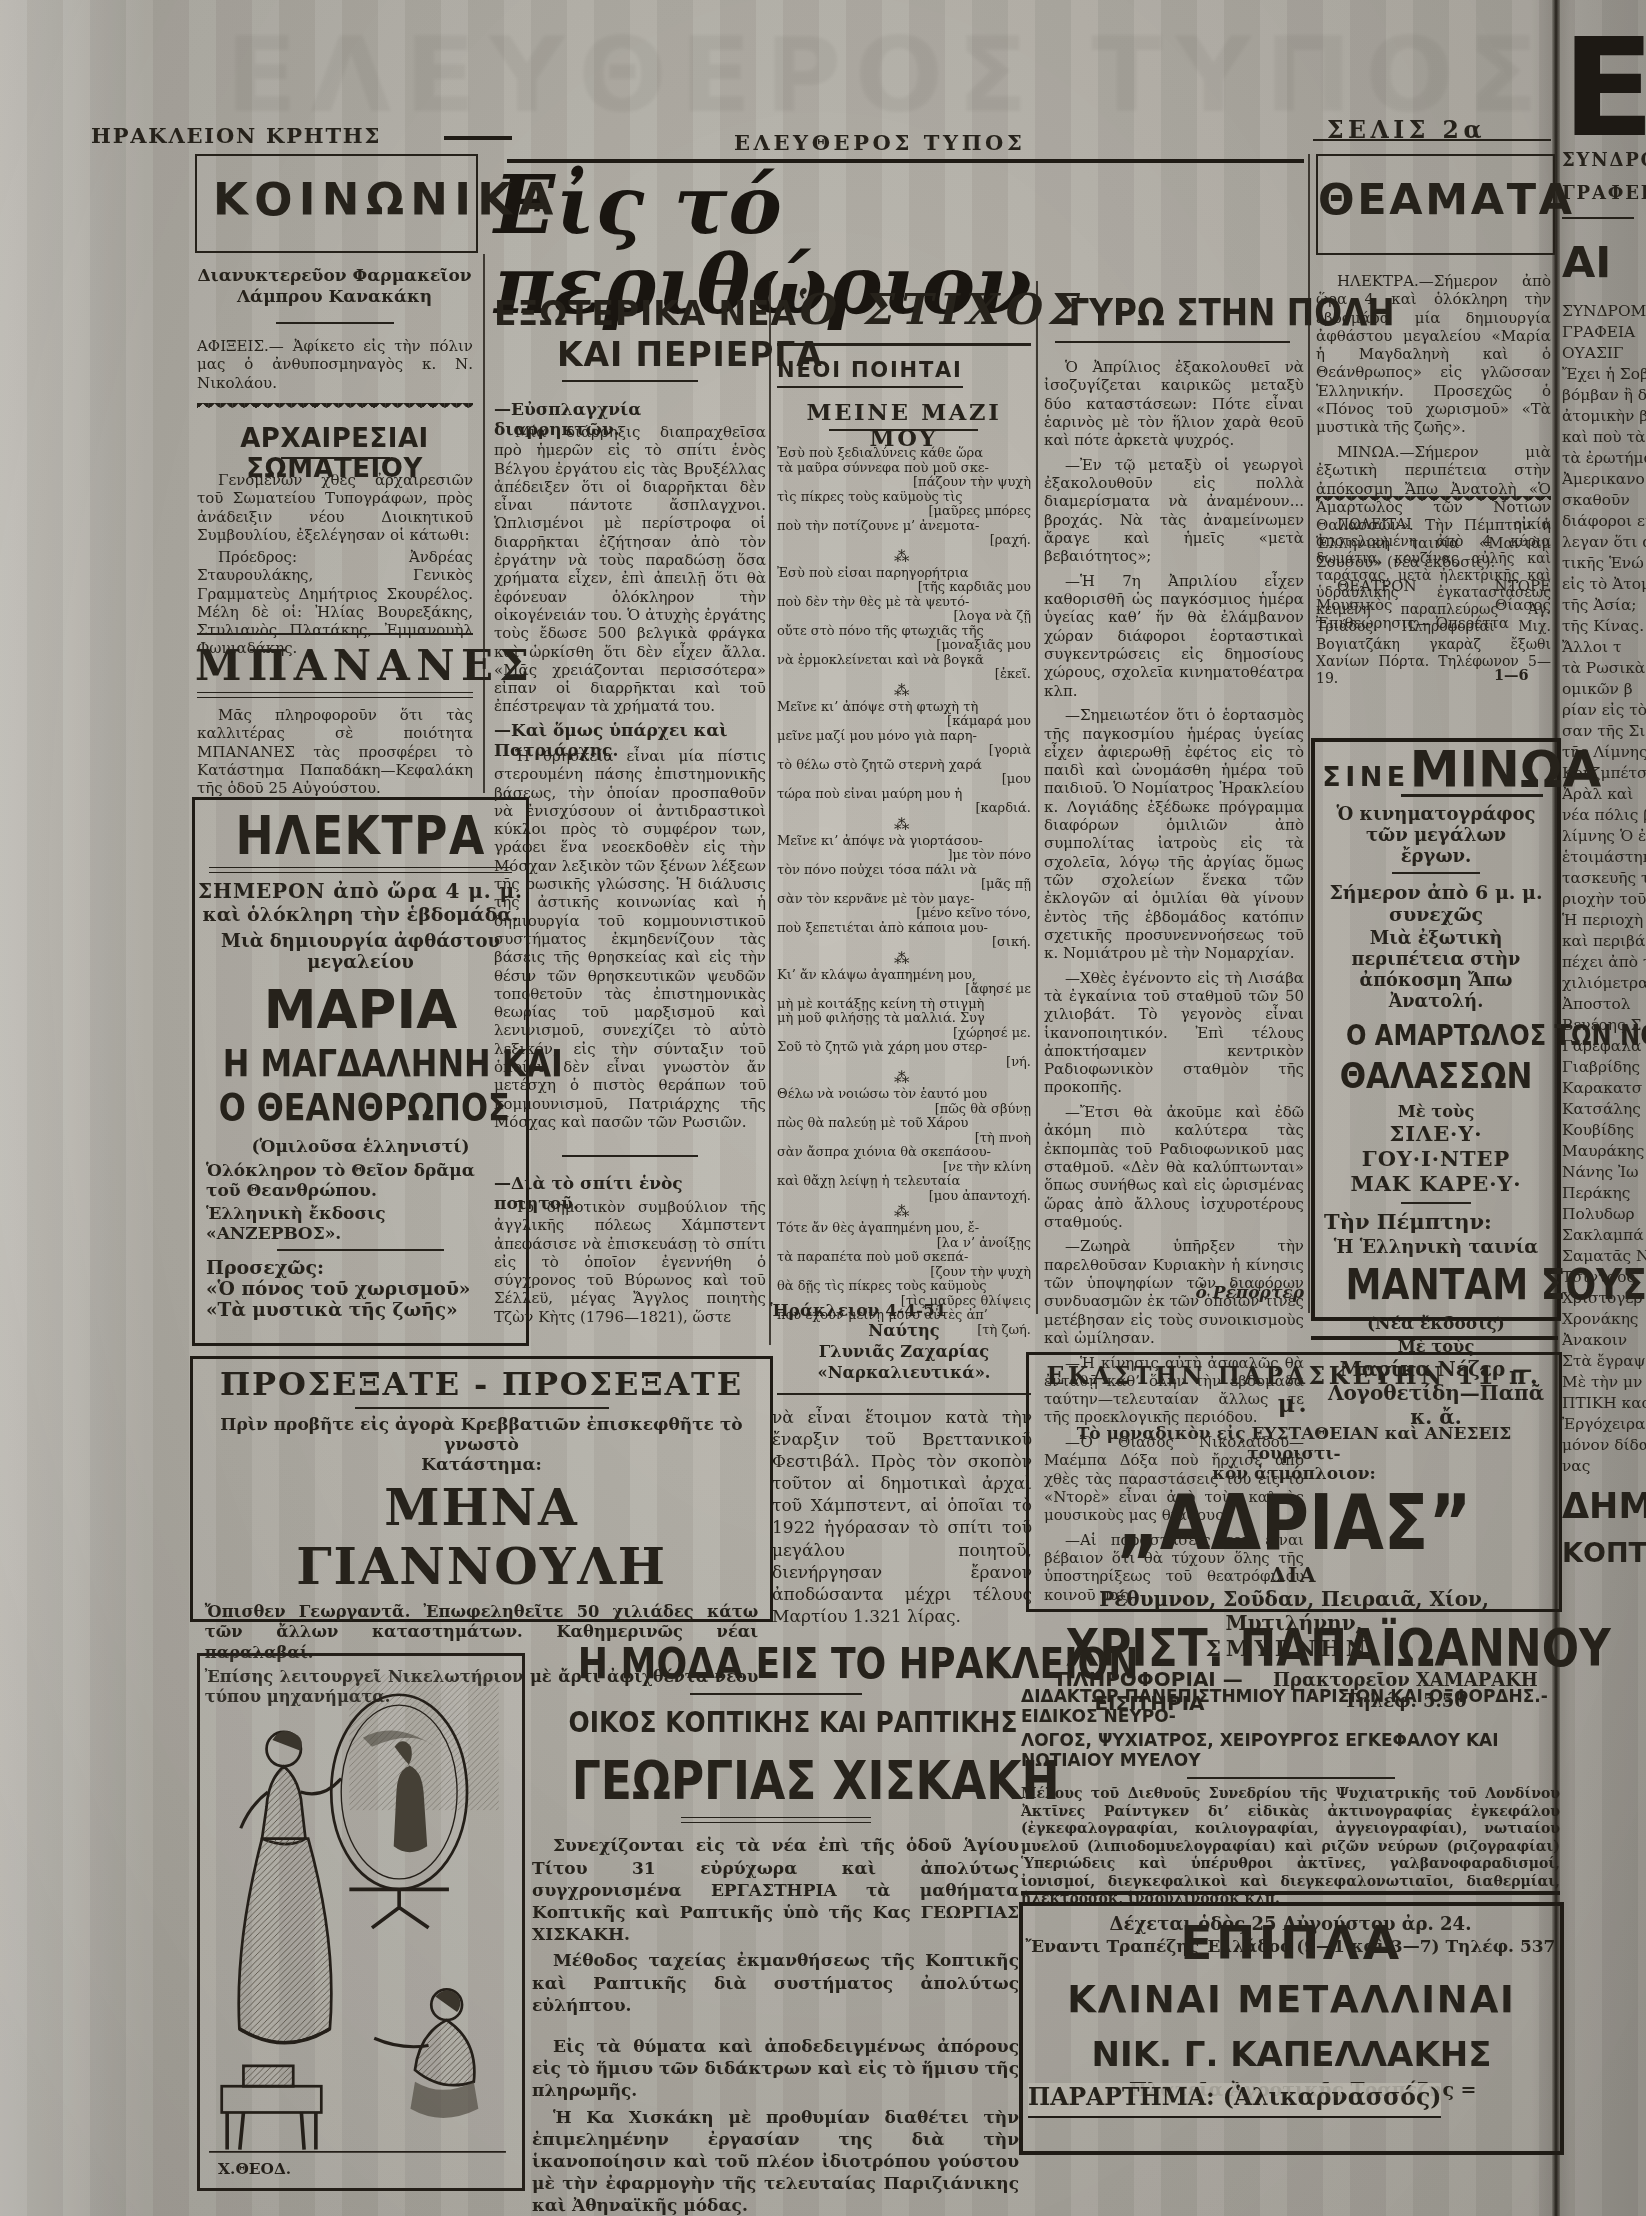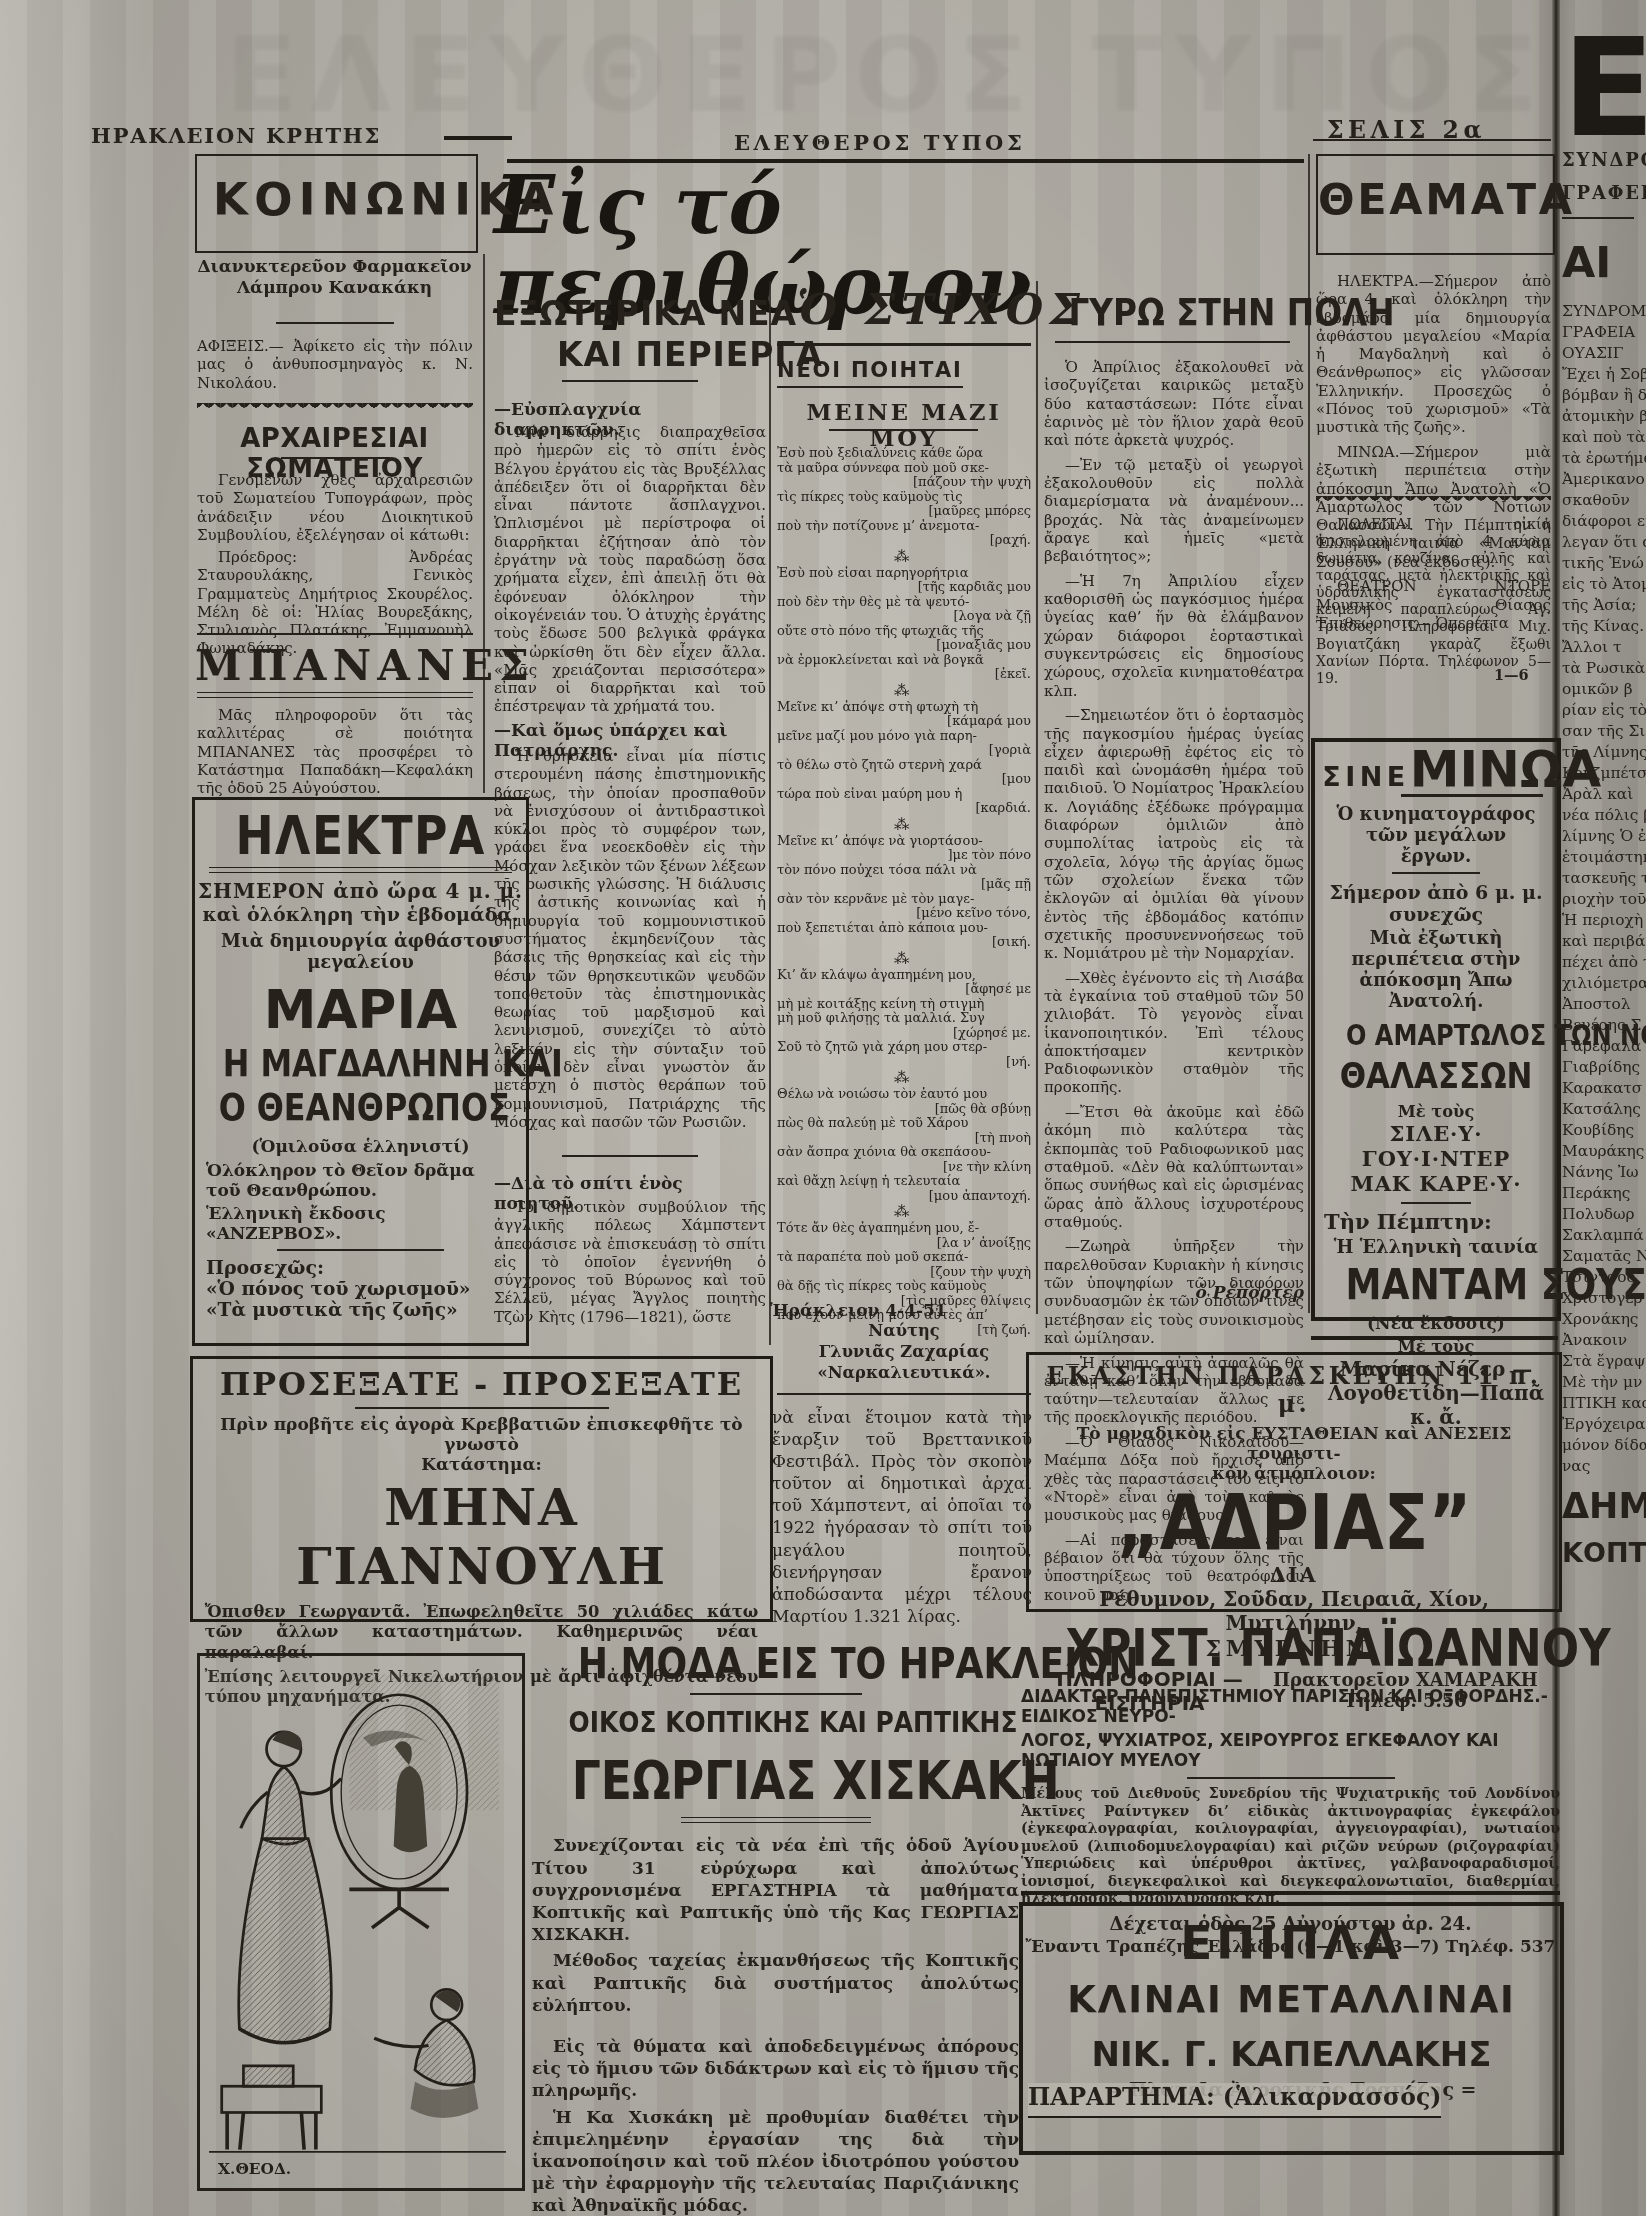--- a/index.html
+++ b/index.html
@@ -53,21 +53,21 @@
 
 <div class="vrule" style="left:483px;top:254px;height:539px;"></div>
 <div class="vrule" style="left:769px;top:281px;height:1064px;"></div>
 <div class="vrule" style="left:1036px;top:281px;height:1033px;"></div>
 <div class="vrule" style="left:1308px;top:154px;height:1159px;"></div>
 <div class="abs" style="left:1552px;top:0;width:8.2px;height:2216px;background:linear-gradient(90deg,rgba(20,16,10,.15),rgba(20,16,10,.85),rgba(20,16,10,.25));"></div>
 
 <div class="abs boxed ctr" style="left:195px;top:154px;width:279px;height:95px;">
   <div class="sans b" style="font-size:45px;letter-spacing:6.3px;margin-top:17px;padding-left:16px;">ΚΟΙΝΩΝΙΚΑ</div>
 </div>
-<div class="abs ctr serif b" style="left:195px;top:256px;width:279px;font-size:17px;line-height:1.25;">
+<div class="abs ctr serif b" style="left:195px;top:265px;width:279px;font-size:17px;line-height:1.25;">
   <div>Διανυκτερεῦον Φαρμακεῖον</div>
   <div>Λάμπρου Κανακάκη</div>
 </div>
 <div class="abs rule" style="left:276px;top:322px;width:118px;"></div>
 <div class="abs body-text" style="left:197px;top:337px;width:276px;">ΑΦΙΞΕΙΣ.— Ἀφίκετο εἰς τὴν πόλιν μας ὁ ἀνθυποσμηναγὸς κ. Ν. Νικολάου.</div>
 <div class="abs zigzag" style="left:197px;top:403px;width:276px;"></div>
 <div class="abs ctr sans b" style="left:195px;top:423px;width:279px;font-size:26px;letter-spacing:0.5px;">ΑΡΧΑΙΡΕΣΙΑΙ ΣΩΜΑΤΕΙΟΥ</div>
 <div class="abs rule" style="left:281px;top:457px;width:109px;"></div>
 <div class="abs body-text indent" style="left:197px;top:471px;width:276px;">Γενομένων χθὲς ἀρχαιρεσιῶν τοῦ Σωματείου Τυπογράφων, πρὸς ἀνάδειξιν νέου Διοικητικοῦ Συμβουλίου, ἐξελέγησαν οἱ κάτωθι:</div>
 <div class="abs body-text indent" style="left:197px;top:548px;width:276px;">Πρόεδρος: Ἀνδρέας Σταυρουλάκης, Γενικὸς Γραμματεὺς Δημήτριος Σκουρέλος. Μέλη δὲ οἱ: Ἠλίας Βουρεξάκης, Στυλιανὸς Πλατάκης, Ἐμμανουὴλ Φωνιαδάκης.</div>

